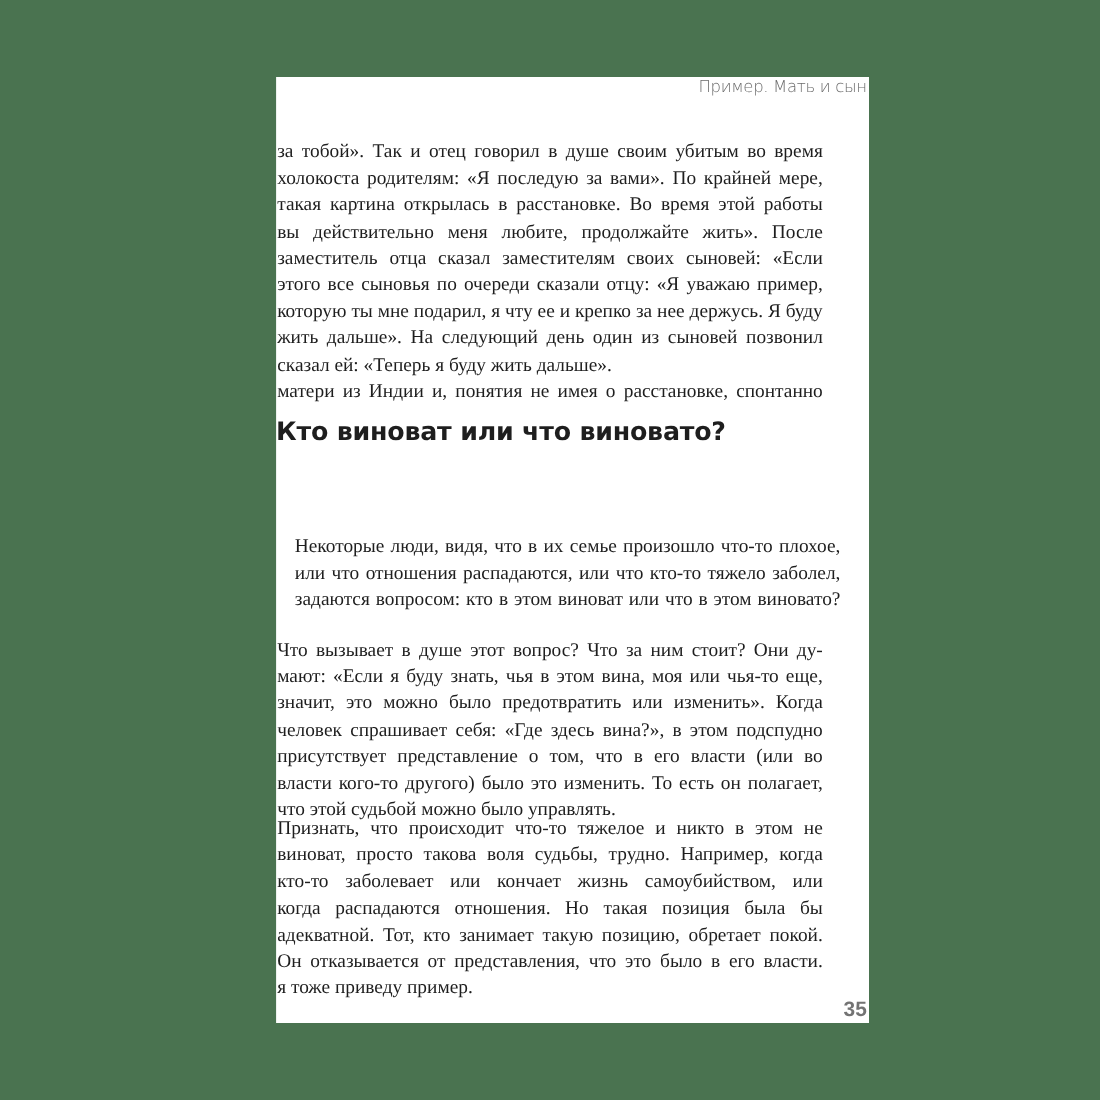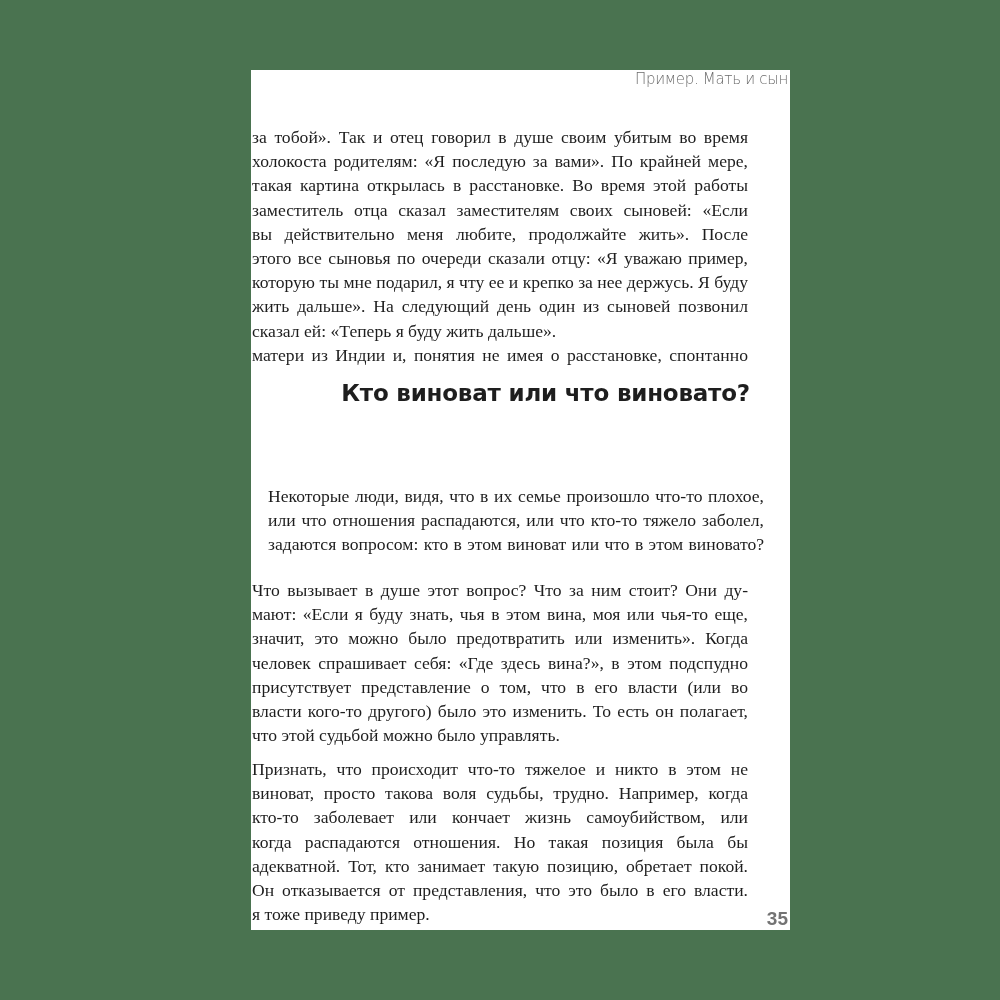--- a/index.html
+++ b/index.html
@@ -53,31 +53,31 @@
     }
     .line.last {
       text-align-last: left;
     }
     .para1 { top: 55px; }
     .heading {
       position: absolute;
       top: 308px;
       left: 0;
       width: 499px;
-      text-align: right;
+      text-align: left;
       font-family: "DejaVu Sans", sans-serif;
       font-weight: bold;
       font-size: 23px;
       color: #1e1e1e;
       letter-spacing: -0.2px;
       line-height: 30px;
     }
     .para2 { top: 414px; margin-left: 16px; }
     .para3 { top: 508px; }
-    .para4 { top: 687px; }
+    .para4 { top: 670px; }
     .page-number {
       position: absolute;
       right: 2px;
       bottom: 0px;
       font-family: Liberation Sans, sans-serif;
       font-weight: bold;
       font-size: 19px;
       color: #737373;
       line-height: 22px;
     }
@@ -85,22 +85,22 @@
 </head>
 <body style="background: rgb(74, 115, 80);">
 
 <div class="page">
   <div class="running-header">Пример. Мать и сын</div>
 
   <div class="body-text para1">
     <span class="line">за тобой». Так и отец говорил в душе своим убитым во время</span>
     <span class="line">холокоста родителям: «Я последую за вами». По крайней мере,</span>
     <span class="line">такая картина открылась в расстановке. Во время этой работы</span>
+    <span class="line">вы действительно меня любите, продолжайте жить». После</span>
     <span class="line">заместитель отца сказал заместителям своих сыновей: «Если</span>
-    <span class="line">вы действительно меня любите, продолжайте жить». После</span>
     <span class="line">этого все сыновья по очереди сказали отцу: «Я уважаю пример,</span>
     <span class="line">которую ты мне подарил, я чту ее и крепко за нее держусь. Я буду</span>
     <span class="line">жить дальше». На следующий день один из сыновей позвонил</span>
     <span class="line last">сказал ей: «Теперь я буду жить дальше».</span>
     <span class="line">матери из Индии и, понятия не имея о расстановке, спонтанно</span>
   </div>
 
   <div class="heading">Кто виноват или что виновато?</div>
 
   <div class="body-text para2">

